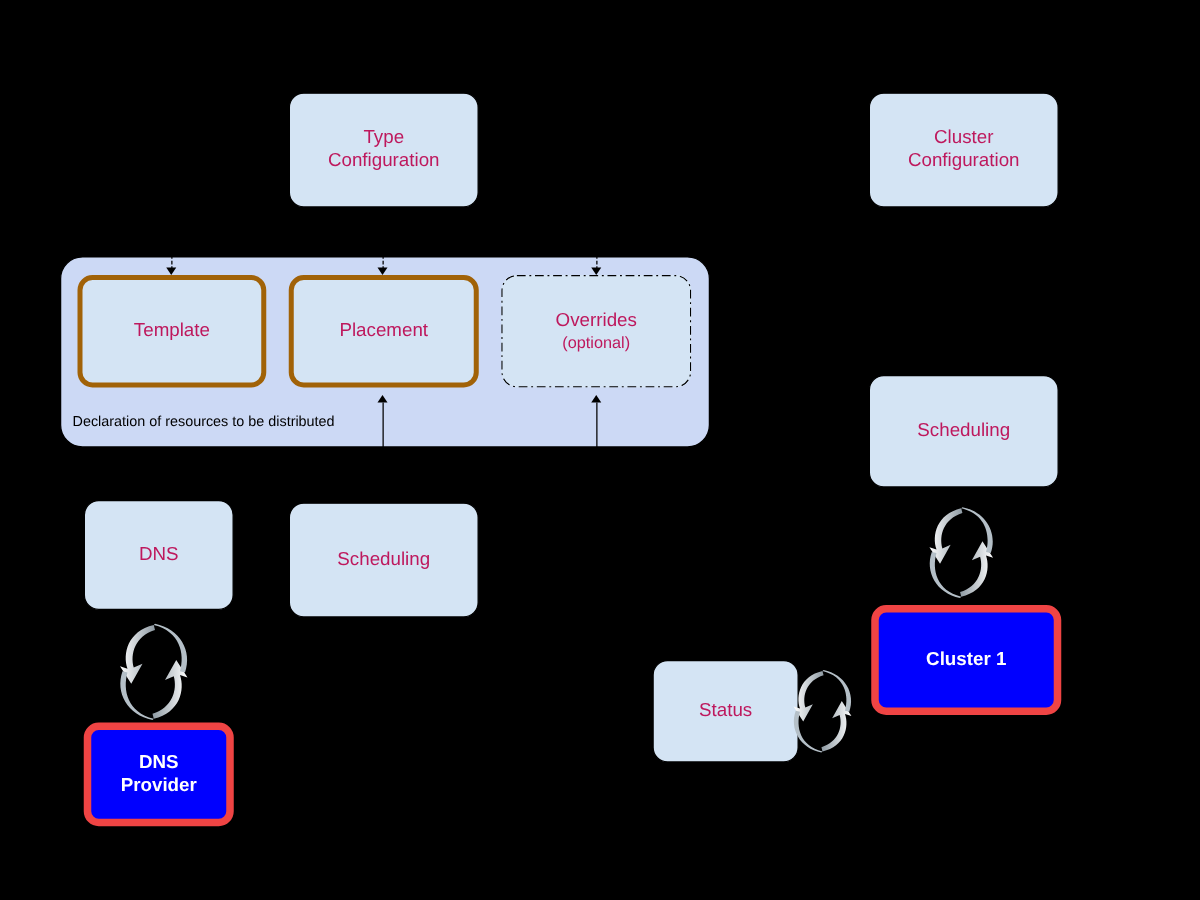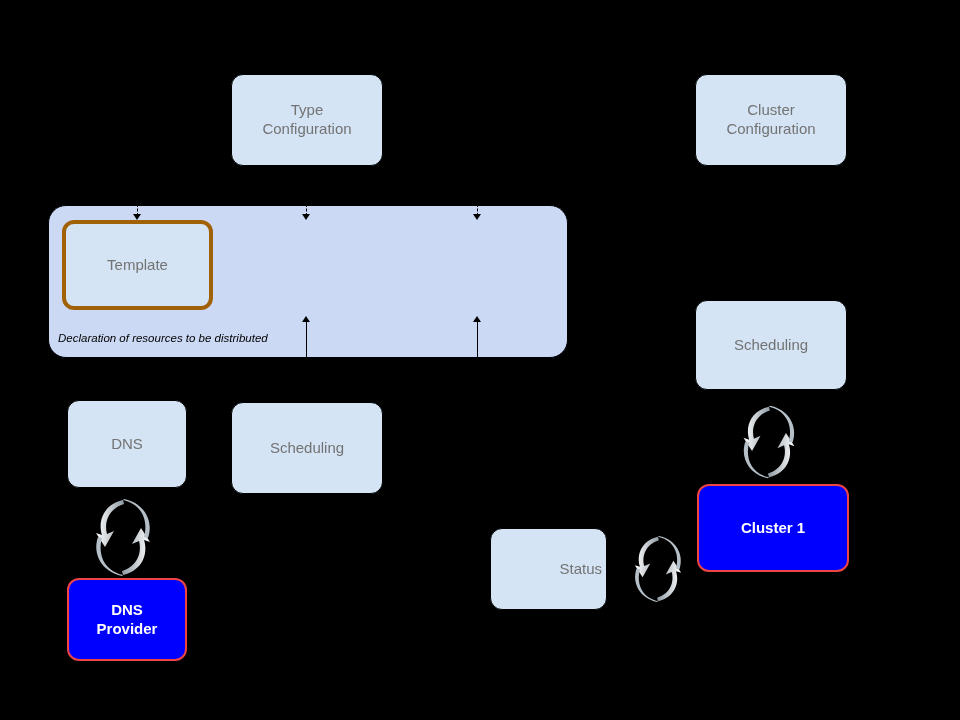--- a/index.html
+++ b/index.html
@@ -21,21 +21,21 @@
     position: absolute;
     box-sizing: border-box;
     display: flex;
     flex-direction: column;
     align-items: center;
     justify-content: center;
     text-align: center;
     border-radius: 12px;
     background: #d4e4f4;
     border: 1px solid #000000;
-    color: #737373;
+    color: #be185d;
     font-size: 15px;
     line-height: 1.25;
     padding: 2px 4px;
   }
   .node .line2 { display: block; }
 
   .node.plain { border: 4px solid #a16207; }
 
   
   .node.dashdot {
@@ -51,21 +51,21 @@
   }
   .node .sub {
     font-size: 13px;
     display: block;
   }
 
   
   .node.blue {
     background: #0000ff;
     color: #ffffff;
-    border: 2px solid #ef4444;
+    border: 6px solid #ef4444;
     font-weight: bold;
     justify-content: center;
   }
 
   
   .group {
     position: absolute;
     box-sizing: border-box;
     background: #ccd9f5;
     border-radius: 18px;
@@ -117,36 +117,46 @@
     <span class="line2">Configuration</span>
   </div>
 
   <div class="node" style="left:695px; top:74px; width:152px; height:92px;">
     <span>Cluster</span>
     <span class="line2">Configuration</span>
   </div>
 
   <div class="group" style="left:48px; top:205px; width:520px; height:153px;"></div>
 
-  <div class="group-caption" style="left:58px; top:332px;font-style:italic;">Declaration of resources to be distributed</div>
+  <div class="group-caption" style="left:58px; top:332px;">Declaration of resources to be distributed</div>
 
   <div class="vline dashed" style="left:137px; top:204px; height:12px;"></div>
   <div class="arrowhead-down" style="left:133px; top:214px;"></div>
 
   <div class="vline dashed" style="left:306px; top:204px; height:12px;"></div>
   <div class="arrowhead-down" style="left:302px; top:214px;"></div>
 
   <div class="vline dashed" style="left:477px; top:204px; height:12px;"></div>
   <div class="arrowhead-down" style="left:473px; top:214px;"></div>
 
   <div class="node plain" style="left:62px; top:220px; width:151px; height:90px;">
     <span>Template</span>
   </div>
 
-
+  <div class="node plain" style="left:231px; top:220px; width:152px; height:90px;">
+    <span>Placement</span>
+  </div>
+
+  <div class="node dashdot" style="left:401px; top:220px; width:152px; height:90px;">
+    <svg class="dashborder" width="152" height="90" viewBox="0 0 152 90" preserveAspectRatio="none">
+      <rect x="0.5" y="0.5" width="151" height="89" rx="12" ry="12" fill="none" stroke="#000000" stroke-width="1" stroke-dasharray="7 3 1.5 3"></rect>
+    </svg>
+    <span>Overrides</span>
+    <span class="sub">(optional)</span>
+  </div>
 
   <div class="vline" style="left:306px; top:322px; height:36px;"></div>
   <div class="arrowhead-up" style="left:302px; top:316px;"></div>
 
   <div class="vline" style="left:477px; top:322px; height:36px;"></div>
   <div class="arrowhead-up" style="left:473px; top:316px;"></div>
 
   <div class="node" style="left:67px; top:400px; width:120px; height:88px;">
     <span>DNS</span>
   </div>
@@ -201,21 +211,21 @@
       <path d="M35 5 C 56 10, 60 28, 56 42 L 60 43 C 66 26, 56 8, 36 4 Z" fill="#b4bfc7"></path>
       <path d="M35 80 C 14 75, 10 57, 14 43 L 10 42 C 4 59, 14 77, 34 81 Z" fill="#b4bfc7"></path>
     </svg>
   </div>
 
   <div class="node blue" style="left:697px; top:484px; width:152px; height:88px;">
     <span>Cluster 1</span>
   </div>
 
 
-  <div class="node" style="left:490px; top:528px; width:117px; height:82px;align-items:flex-end;">
+  <div class="node" style="left:522px; top:528px; width:117px; height:82px;">
     <span>Status</span>
   </div>
 
   <div class="sync" style="left:628px; top:527px;">
     <svg width="60" height="84" viewBox="0 0 70 85">
       <defs>
         <linearGradient id="gS1" x1="0" y1="0" x2="1" y2="0">
           <stop offset="0%" stop-color="#ffffff"></stop>
           <stop offset="100%" stop-color="#8e9aa3"></stop>
         </linearGradient>

